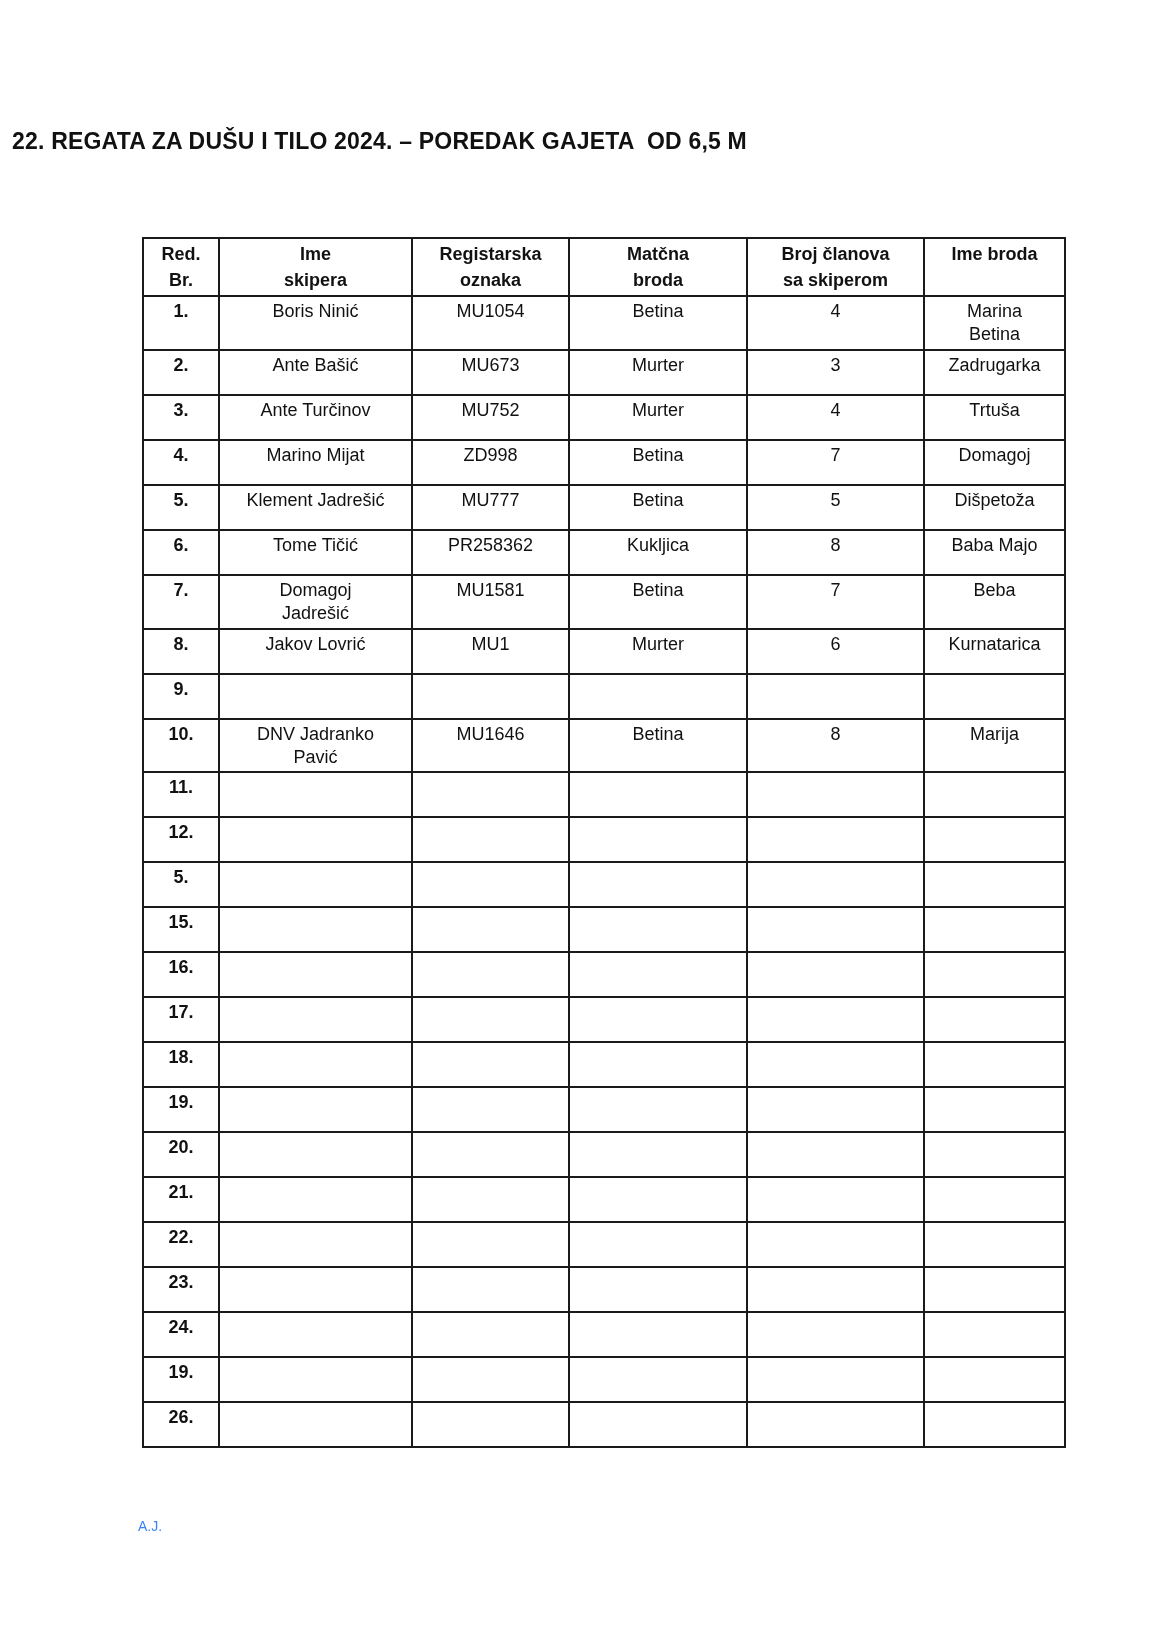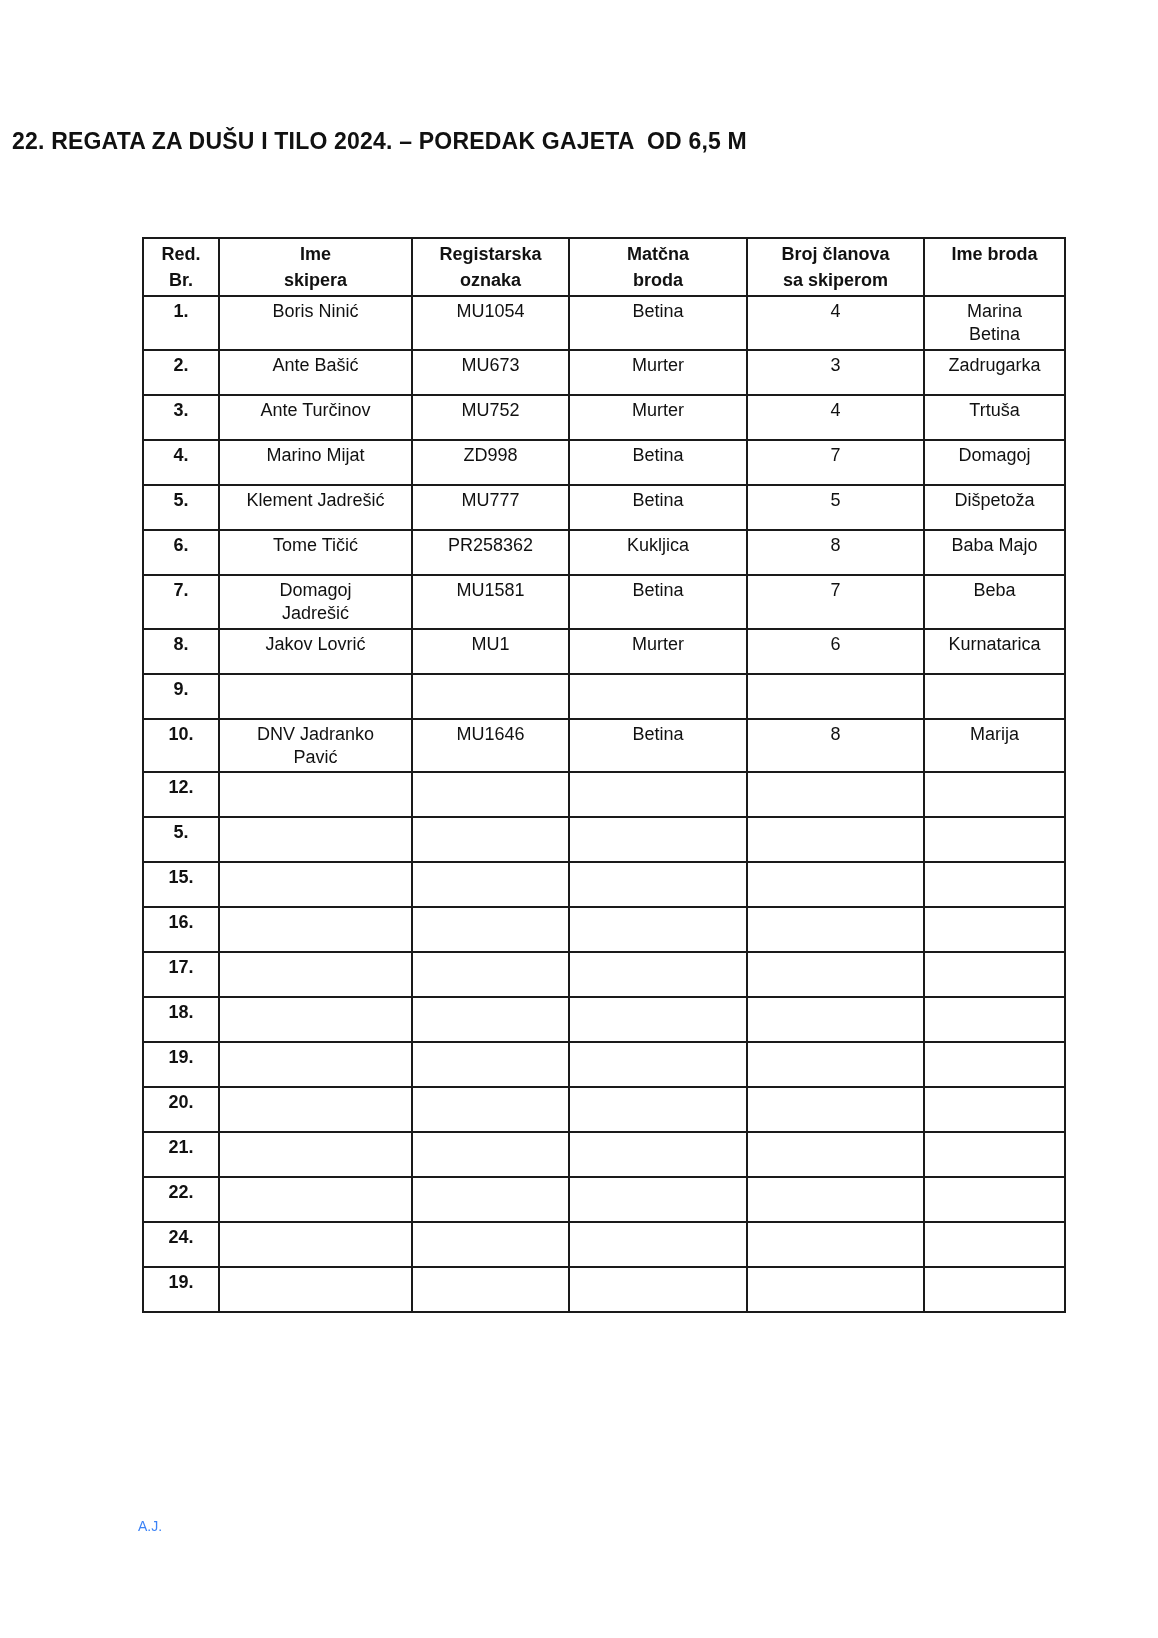--- a/index.html
+++ b/index.html
@@ -174,20 +174,28 @@
     <tr>
         <td class="num">10.</td>
         <td>DNV Jadranko
 Pavić</td>
         <td>MU1646</td>
         <td>Betina</td>
         <td>8</td>
         <td>Marija</td>
       </tr>
     <tr>
+        <td class="num">11.</td>
+        <td></td>
+        <td></td>
+        <td></td>
+        <td></td>
+        <td></td>
+      </tr>
+    <tr>
         <td class="num">12.</td>
         <td></td>
         <td></td>
         <td></td>
         <td></td>
         <td></td>
       </tr>
     <tr>
         <td class="num">5.</td>
         <td></td>
@@ -254,29 +262,45 @@
       </tr>
     <tr>
         <td class="num">22.</td>
         <td></td>
         <td></td>
         <td></td>
         <td></td>
         <td></td>
       </tr>
     <tr>
+        <td class="num">23.</td>
+        <td></td>
+        <td></td>
+        <td></td>
+        <td></td>
+        <td></td>
+      </tr>
+    <tr>
         <td class="num">24.</td>
         <td></td>
         <td></td>
         <td></td>
         <td></td>
         <td></td>
       </tr>
     <tr>
         <td class="num">19.</td>
+        <td></td>
+        <td></td>
+        <td></td>
+        <td></td>
+        <td></td>
+      </tr>
+    <tr>
+        <td class="num">26.</td>
         <td></td>
         <td></td>
         <td></td>
         <td></td>
         <td></td>
       </tr>
   </tbody>
 </table>
 
 <div class="footer-initials">A.J.</div>

